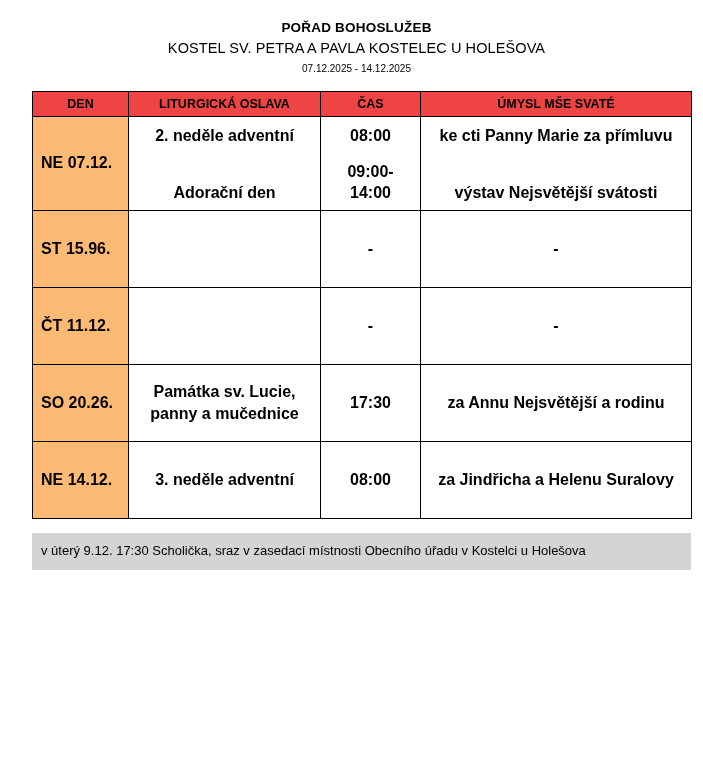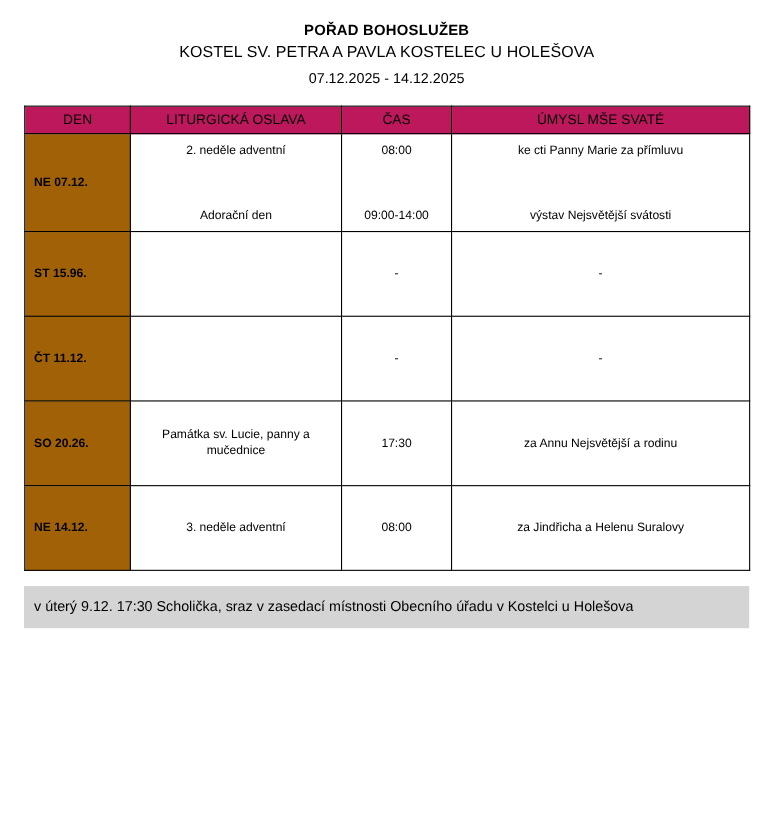--- a/index.html
+++ b/index.html
@@ -12,70 +12,71 @@
     height: 761px;
     font-family: "Liberation Sans", sans-serif;
     color: #000000;
     -webkit-font-smoothing: antialiased;
   }
   .page {
     position: relative;
     width: 703px;
     height: 761px;
     box-sizing: border-box;
-    padding: 18px 22px 0 22px;
+    padding: 18px 22px 0 32px;
   }
   .header {
     text-align: center;
     margin-bottom: 14px;
   }
   .title-1 {
     font-size: 13.5px;
     font-weight: bold;
     letter-spacing: 0.2px;
     line-height: 1.5;
   }
   .title-2 {
     font-size: 14.5px;
     font-weight: normal;
     letter-spacing: 0.1px;
     line-height: 1.5;
   }
   .title-3 {
-    font-size: 13px;
+    font-size: 10px;
     font-weight: normal;
     line-height: 1.7;
   }
   table.schedule {
     border-collapse: collapse;
     width: 659px;
     table-layout: fixed;
     margin: 0 auto;
   }
   table.schedule th,
   table.schedule td {
     border: 1px solid #000000;
     vertical-align: middle;
-    font-size: 11px;
+    font-size: 16px;
+    font-weight: bold;
   }
   table.schedule thead th {
-    background: #be185d;
-    font-weight: normal;
+    background: #ef4444;
+    font-weight: bold;
     font-size: 12.5px;
     height: 20px;
     text-align: center;
     padding: 2px 4px;
   }
   .col-day    { width: 96px; }
   .col-lit    { width: 192px; }
   .col-time   { width: 100px; }
   .col-intent { width: 271px; }
 
   td.day-cell {
-    background: #a16207;
+    background: #fdba74;
     font-weight: bold;
     text-align: left;
     padding-left: 8px;
     font-size: 13px;
     white-space: nowrap;
   }
   td.lit-cell,
   td.time-cell,
   td.intent-cell {
     text-align: center;

